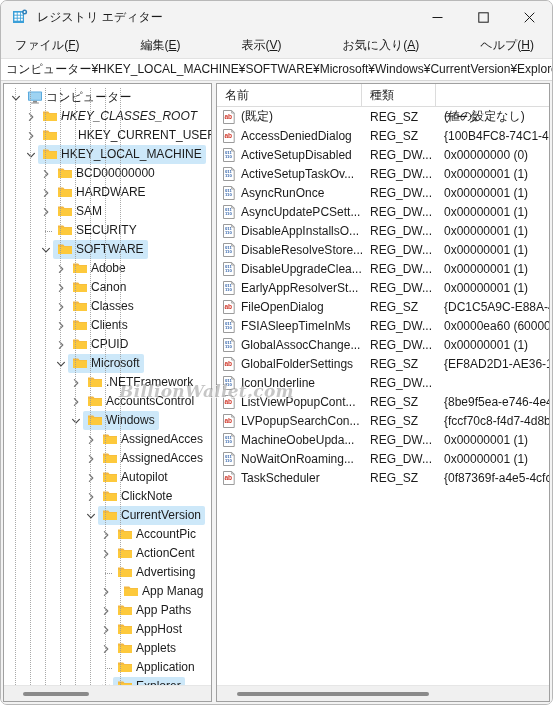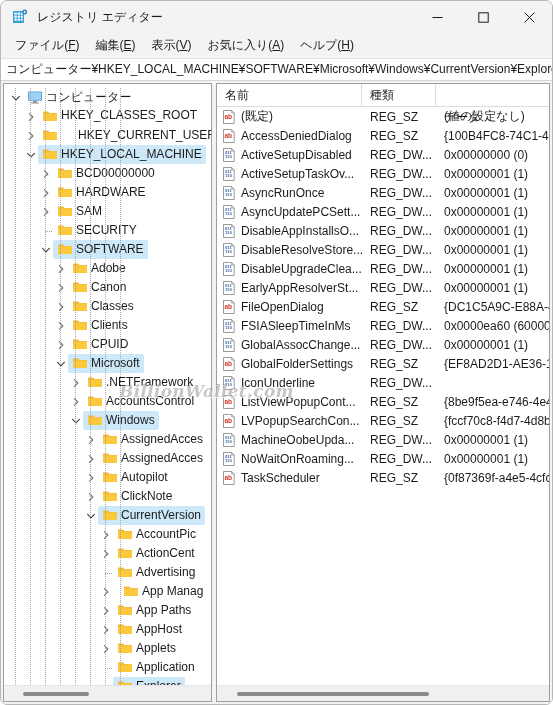--- a/index.html
+++ b/index.html
@@ -71,20 +71,21 @@
   .cap-btn svg { display: block; }
 
   
   .menubar {
     height: 25px;
     min-height: 25px;
     background: #f3f3f3;
     display: flex;
     align-items: center;
     padding-left: 6px;
+    gap: 45px;
   }
   .menu-item {
     font-size: 12px;
     color: #1b1b1b;
     padding: 3px 8px;
     white-space: nowrap;
     border-radius: 3px;
   }
   .menu-item u { text-decoration: underline; }
 
@@ -364,21 +365,21 @@
                 </span>
                 <span>コンピューター</span>
               </span>
             </div>
             <div class="trow" style="padding-left: 19px;">
               <span class="twist">
                 <svg width="10" height="10" viewBox="0 0 10 10">
                   <path d="M3.4 1.6 L6.8 5 L3.4 8.4" fill="none" stroke="#767676" stroke-width="1.2" stroke-linecap="round" stroke-linejoin="round"></path>
                 </svg>
               </span>
-              <span class="tlabel" style="display: flex; align-items: flex-start;">
+              <span class="tlabel" style="display: flex; align-items: flex-end; font-style: italic;">
                 <span class="ticon">
                   <svg width="16" height="16" viewBox="0 0 16 16">
                     <path d="M1 3.6 H6.2 L7.5 5.1 H15 V13 H1 Z" fill="#f4b740"></path>
                     <path d="M1 5.6 H15 V13 H1 Z" fill="#fdc93c"></path>
                   </svg>
                 </span>
                 <span>HKEY_CLASSES_ROOT</span>
               </span>
             </div>
             <div class="trow" style="padding-left: 19px;">

